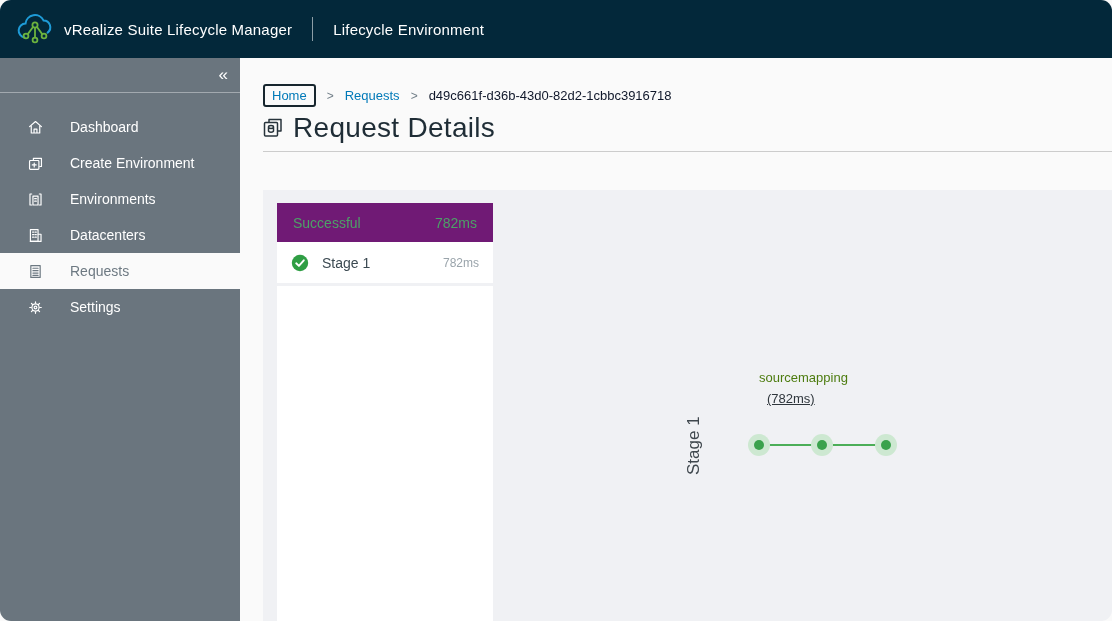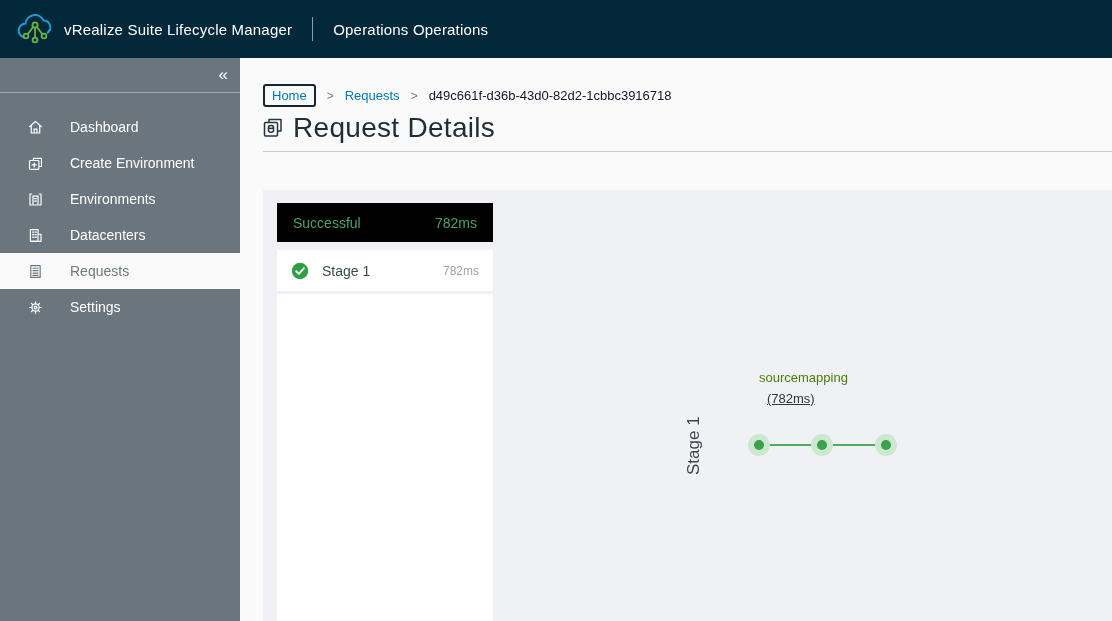--- a/index.html
+++ b/index.html
@@ -1,19 +1,19 @@
 <!DOCTYPE html>
 <html><head>
 <meta charset="utf-8">
 <style>
   * { margin:0; padding:0; box-sizing:border-box; }
   html,body { background:#fafafa; }
   .app {
     position:relative; width:1112px; height:621px; overflow:hidden;
-    font-family:"Liberation Sans", sans-serif; background:#fafafa;
+    font-family:"Liberation Sans", sans-serif; background:#fafafa;border-radius:11px;
   }
   
   .topbar {
     position:absolute; left:0; top:0; right:0; height:58px;
     background:#03283a; display:flex; align-items:center; padding:0 0 0 14px;
   }
   .logo { width:42px; height:38px; flex:0 0 auto; }
   .product-title { color:#ffffff; font-size:15px; font-weight:500; margin-left:8px; letter-spacing:.2px; }
   .topbar-sep { width:1px; height:24px; background:rgba(255,255,255,.55); margin:0 20px; }
   .module-title { color:#ffffff; font-size:15px; font-weight:400; letter-spacing:.2px; }
@@ -53,22 +53,22 @@
   .title-icon svg { display:block; stroke:#28343c; fill:none; stroke-width:1.5; stroke-linejoin:round; }
   .page-title { font-size:28px; font-weight:300; color:#1f2d36; letter-spacing:.3px; }
   .title-divider { position:absolute; left:263px; right:0; top:151px; border-top:1px solid #cccccc; }
 
   
   .panel { position:absolute; left:263px; right:0; top:190px; bottom:0; background:#f0f1f4; }
 
   
   .stages-card { position:absolute; left:277px; top:203px; width:216px; bottom:0; display:flex; flex-direction:column; }
   .stages-header {
-    height:39px; background:#000000; display:flex; align-items:center;
-    justify-content:space-between; padding:0 16px; margin-bottom:8px;
+    height:39px; background:#701a75; display:flex; align-items:center;
+    justify-content:space-between; padding:0 16px; margin-bottom:0;
   }
   .stages-status { color:#4da167; font-size:14px; }
   .stages-total { color:#4da167; font-size:14px; }
   .stage-row {
     height:41px; background:#ffffff; display:flex; align-items:center;
     padding:0 14px; margin-bottom:3px; cursor:pointer;
   }
   .check-icon { width:18px; height:18px; margin-right:13px; flex:0 0 auto; }
   .stage-name { font-size:14px; color:#3c4a52; flex:1 1 auto; }
   .stage-duration { font-size:12px; color:#9aa4ab; }
@@ -102,21 +102,21 @@
       <g fill="none" stroke="#6cb33e" stroke-width="1.8">
         <circle cx="21" cy="15" r="2.6"></circle>
         <circle cx="12" cy="26" r="2.4"></circle>
         <circle cx="21" cy="30" r="2.4"></circle>
         <circle cx="30" cy="26" r="2.4"></circle>
         <path d="M19.2 16.8 L13.6 24.4 M21 17.8 L21 27.4 M22.8 16.8 L28.4 24.4"></path>
       </g>
     </svg>
     <span class="product-title">vRealize Suite Lifecycle Manager</span>
     <span class="topbar-sep"></span>
-    <span class="module-title">Operations Operations</span>
+    <span class="module-title">Lifecycle Environment</span>
   </div>
 
   <div class="sidebar">
     <div class="sidebar-top">
       <button class="collapse-btn">«</button>
     </div>
     <ul class="nav">
       <li class="nav-item">
         <span class="icon">
           <svg viewBox="0 0 20 20">

